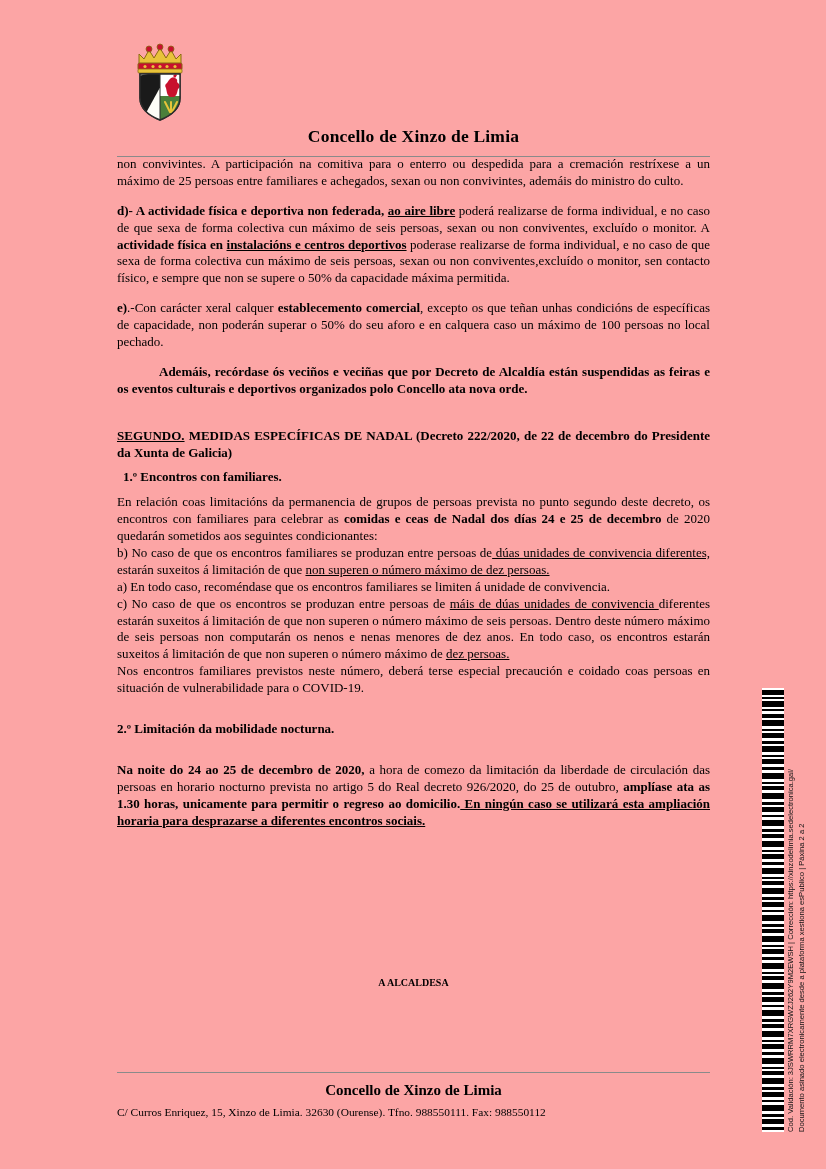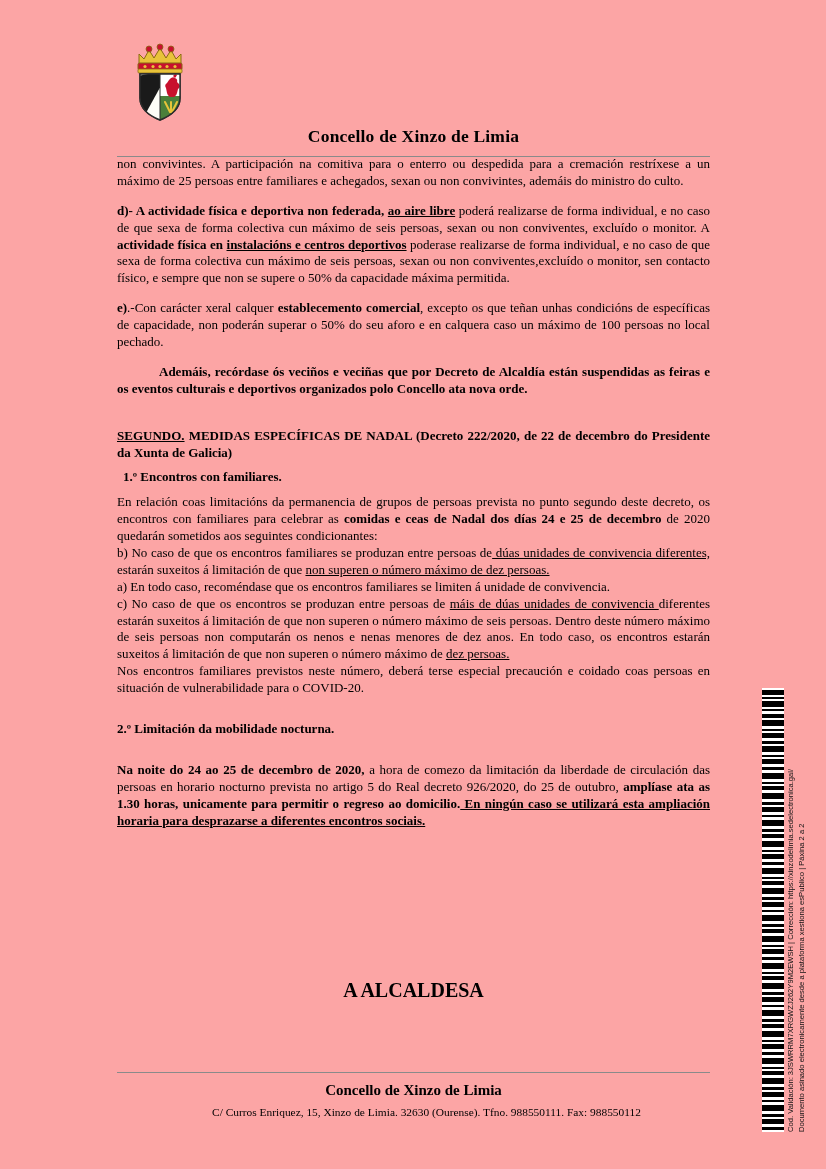--- a/index.html
+++ b/index.html
@@ -82,21 +82,21 @@
   u, .u { text-decoration: underline; }
 
   
   .sig {
     position: absolute;
     left: 117px;
     top: 975px;
     width: 593px;
     text-align: center;
     font-weight: bold;
-    font-size: 20px;
+    font-size: 10px;
     line-height: 1.55;
   }
 
   
   .footer-rule {
     position: absolute;
     left: 117px;
     top: 1072px;
     width: 593px;
     height: 0;
@@ -106,24 +106,23 @@
     position: absolute;
     left: 117px;
     top: 1082px;
     width: 593px;
     text-align: center;
     font-size: 15px;
     font-weight: bold;
   }
   .footer-addr {
     position: absolute;
-    left: 130px;
+    left: 117px;
     top: 1106px;
     width: 593px;
-    text-align: center;
     font-size: 11.4px;
   }
 
   
   .stamp {
     position: absolute;
     left: 762px;
     top: 688px;
     width: 62px;
     height: 444px;
@@ -258,21 +257,21 @@
 
     <p>
       <span>a) En todo caso, recoméndase que os encontros familiares se limiten á unidade de convivencia.</span>
     </p>
 
     <p>
       <span>c) No caso de que os encontros se produzan entre persoas de </span><span class="u">máis de dúas unidades de convivencia </span><span>diferentes estarán suxeitos á limitación de que non superen o número máximo de seis persoas. Dentro deste número máximo de seis persoas non computarán os nenos e nenas menores de dez anos. En todo caso, os encontros estarán suxeitos á limitación de que non superen o número máximo de </span><span class="u">dez persoas.</span>
     </p>
 
     <p>
-      <span>Nos encontros familiares previstos neste número, deberá terse especial precaución e coidado coas persoas en situación de vulnerabilidade para o COVID-20.</span>
+      <span>Nos encontros familiares previstos neste número, deberá terse especial precaución e coidado coas persoas en situación de vulnerabilidade para o COVID-19.</span>
     </p>
 
     <div class="gap-lg"></div>
 
     <p>
       <b>2.º Limitación da mobilidade nocturna.</b>
     </p>
 
     <div class="gap-lg"></div>
 

